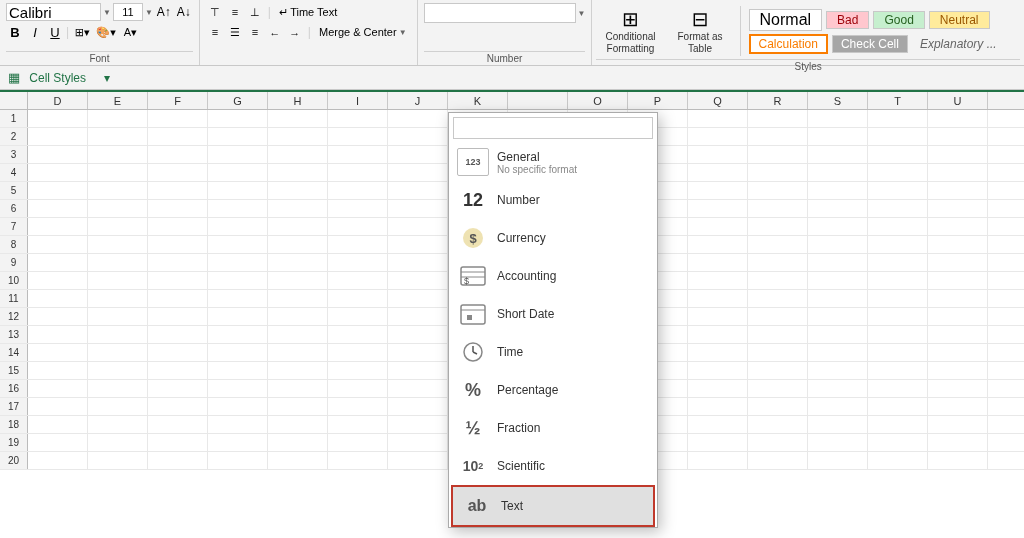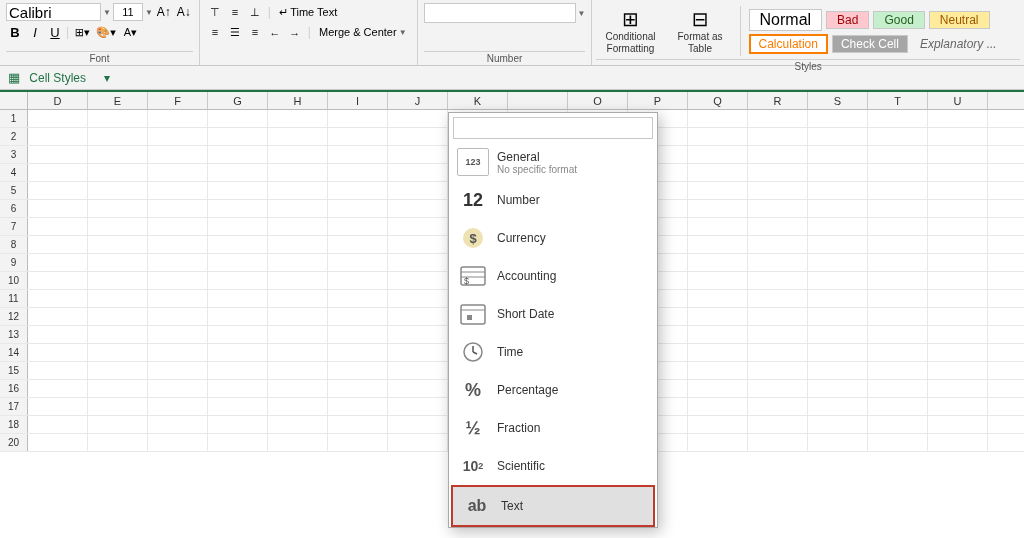--- a/index.html
+++ b/index.html
@@ -474,20 +474,39 @@
           <div style="width:60px;min-width:60px;border-right:1px solid #e8e8e8;font-size:11px;"></div>
           <div style="width:60px;min-width:60px;border-right:1px solid #e8e8e8;font-size:11px;"></div>
           <div style="width:60px;min-width:60px;border-right:1px solid #e8e8e8;font-size:11px;"></div>
           <div style="width:60px;min-width:60px;border-right:1px solid #e8e8e8;font-size:11px;"></div>
           <div style="width:60px;min-width:60px;border-right:1px solid #e8e8e8;font-size:11px;"></div>
           <div style="width:60px;min-width:60px;border-right:1px solid #e8e8e8;font-size:11px;"></div>
           <div style="width:60px;min-width:60px;border-right:1px solid #e8e8e8;font-size:11px;"></div>
           <div style="width:60px;min-width:60px;border-right:1px solid #e8e8e8;font-size:11px;"></div>
         </div>
         <div style="display:flex;height:18px;border-bottom:1px solid #e8e8e8;">
+          <div style="width:28px;min-width:28px;border-right:1px solid #bbb;background:#f3f3f3;display:flex;align-items:center;justify-content:center;font-size:10px;color:#333;">19</div>
+          <div style="width:60px;min-width:60px;border-right:1px solid #e8e8e8;font-size:11px;"></div>
+          <div style="width:60px;min-width:60px;border-right:1px solid #e8e8e8;font-size:11px;"></div>
+          <div style="width:60px;min-width:60px;border-right:1px solid #e8e8e8;font-size:11px;"></div>
+          <div style="width:60px;min-width:60px;border-right:1px solid #e8e8e8;font-size:11px;"></div>
+          <div style="width:60px;min-width:60px;border-right:1px solid #e8e8e8;font-size:11px;"></div>
+          <div style="width:60px;min-width:60px;border-right:1px solid #e8e8e8;font-size:11px;"></div>
+          <div style="width:60px;min-width:60px;border-right:1px solid #e8e8e8;font-size:11px;"></div>
+          <div style="width:60px;min-width:60px;border-right:1px solid #e8e8e8;font-size:11px;"></div>
+          <div style="width:60px;min-width:60px;border-right:1px solid #e8e8e8;font-size:11px;"></div>
+          <div style="width:60px;min-width:60px;border-right:1px solid #e8e8e8;font-size:11px;"></div>
+          <div style="width:60px;min-width:60px;border-right:1px solid #e8e8e8;font-size:11px;"></div>
+          <div style="width:60px;min-width:60px;border-right:1px solid #e8e8e8;font-size:11px;"></div>
+          <div style="width:60px;min-width:60px;border-right:1px solid #e8e8e8;font-size:11px;"></div>
+          <div style="width:60px;min-width:60px;border-right:1px solid #e8e8e8;font-size:11px;"></div>
+          <div style="width:60px;min-width:60px;border-right:1px solid #e8e8e8;font-size:11px;"></div>
+          <div style="width:60px;min-width:60px;border-right:1px solid #e8e8e8;font-size:11px;"></div>
+        </div>
+        <div style="display:flex;height:18px;border-bottom:1px solid #e8e8e8;">
           <div style="width:28px;min-width:28px;border-right:1px solid #bbb;background:#f3f3f3;display:flex;align-items:center;justify-content:center;font-size:10px;color:#333;">20</div>
           <div style="width:60px;min-width:60px;border-right:1px solid #e8e8e8;font-size:11px;"></div>
           <div style="width:60px;min-width:60px;border-right:1px solid #e8e8e8;font-size:11px;"></div>
           <div style="width:60px;min-width:60px;border-right:1px solid #e8e8e8;font-size:11px;"></div>
           <div style="width:60px;min-width:60px;border-right:1px solid #e8e8e8;font-size:11px;"></div>
           <div style="width:60px;min-width:60px;border-right:1px solid #e8e8e8;font-size:11px;"></div>
           <div style="width:60px;min-width:60px;border-right:1px solid #e8e8e8;font-size:11px;"></div>
           <div style="width:60px;min-width:60px;border-right:1px solid #e8e8e8;font-size:11px;"></div>
           <div style="width:60px;min-width:60px;border-right:1px solid #e8e8e8;font-size:11px;"></div>
           <div style="width:60px;min-width:60px;border-right:1px solid #e8e8e8;font-size:11px;"></div>

